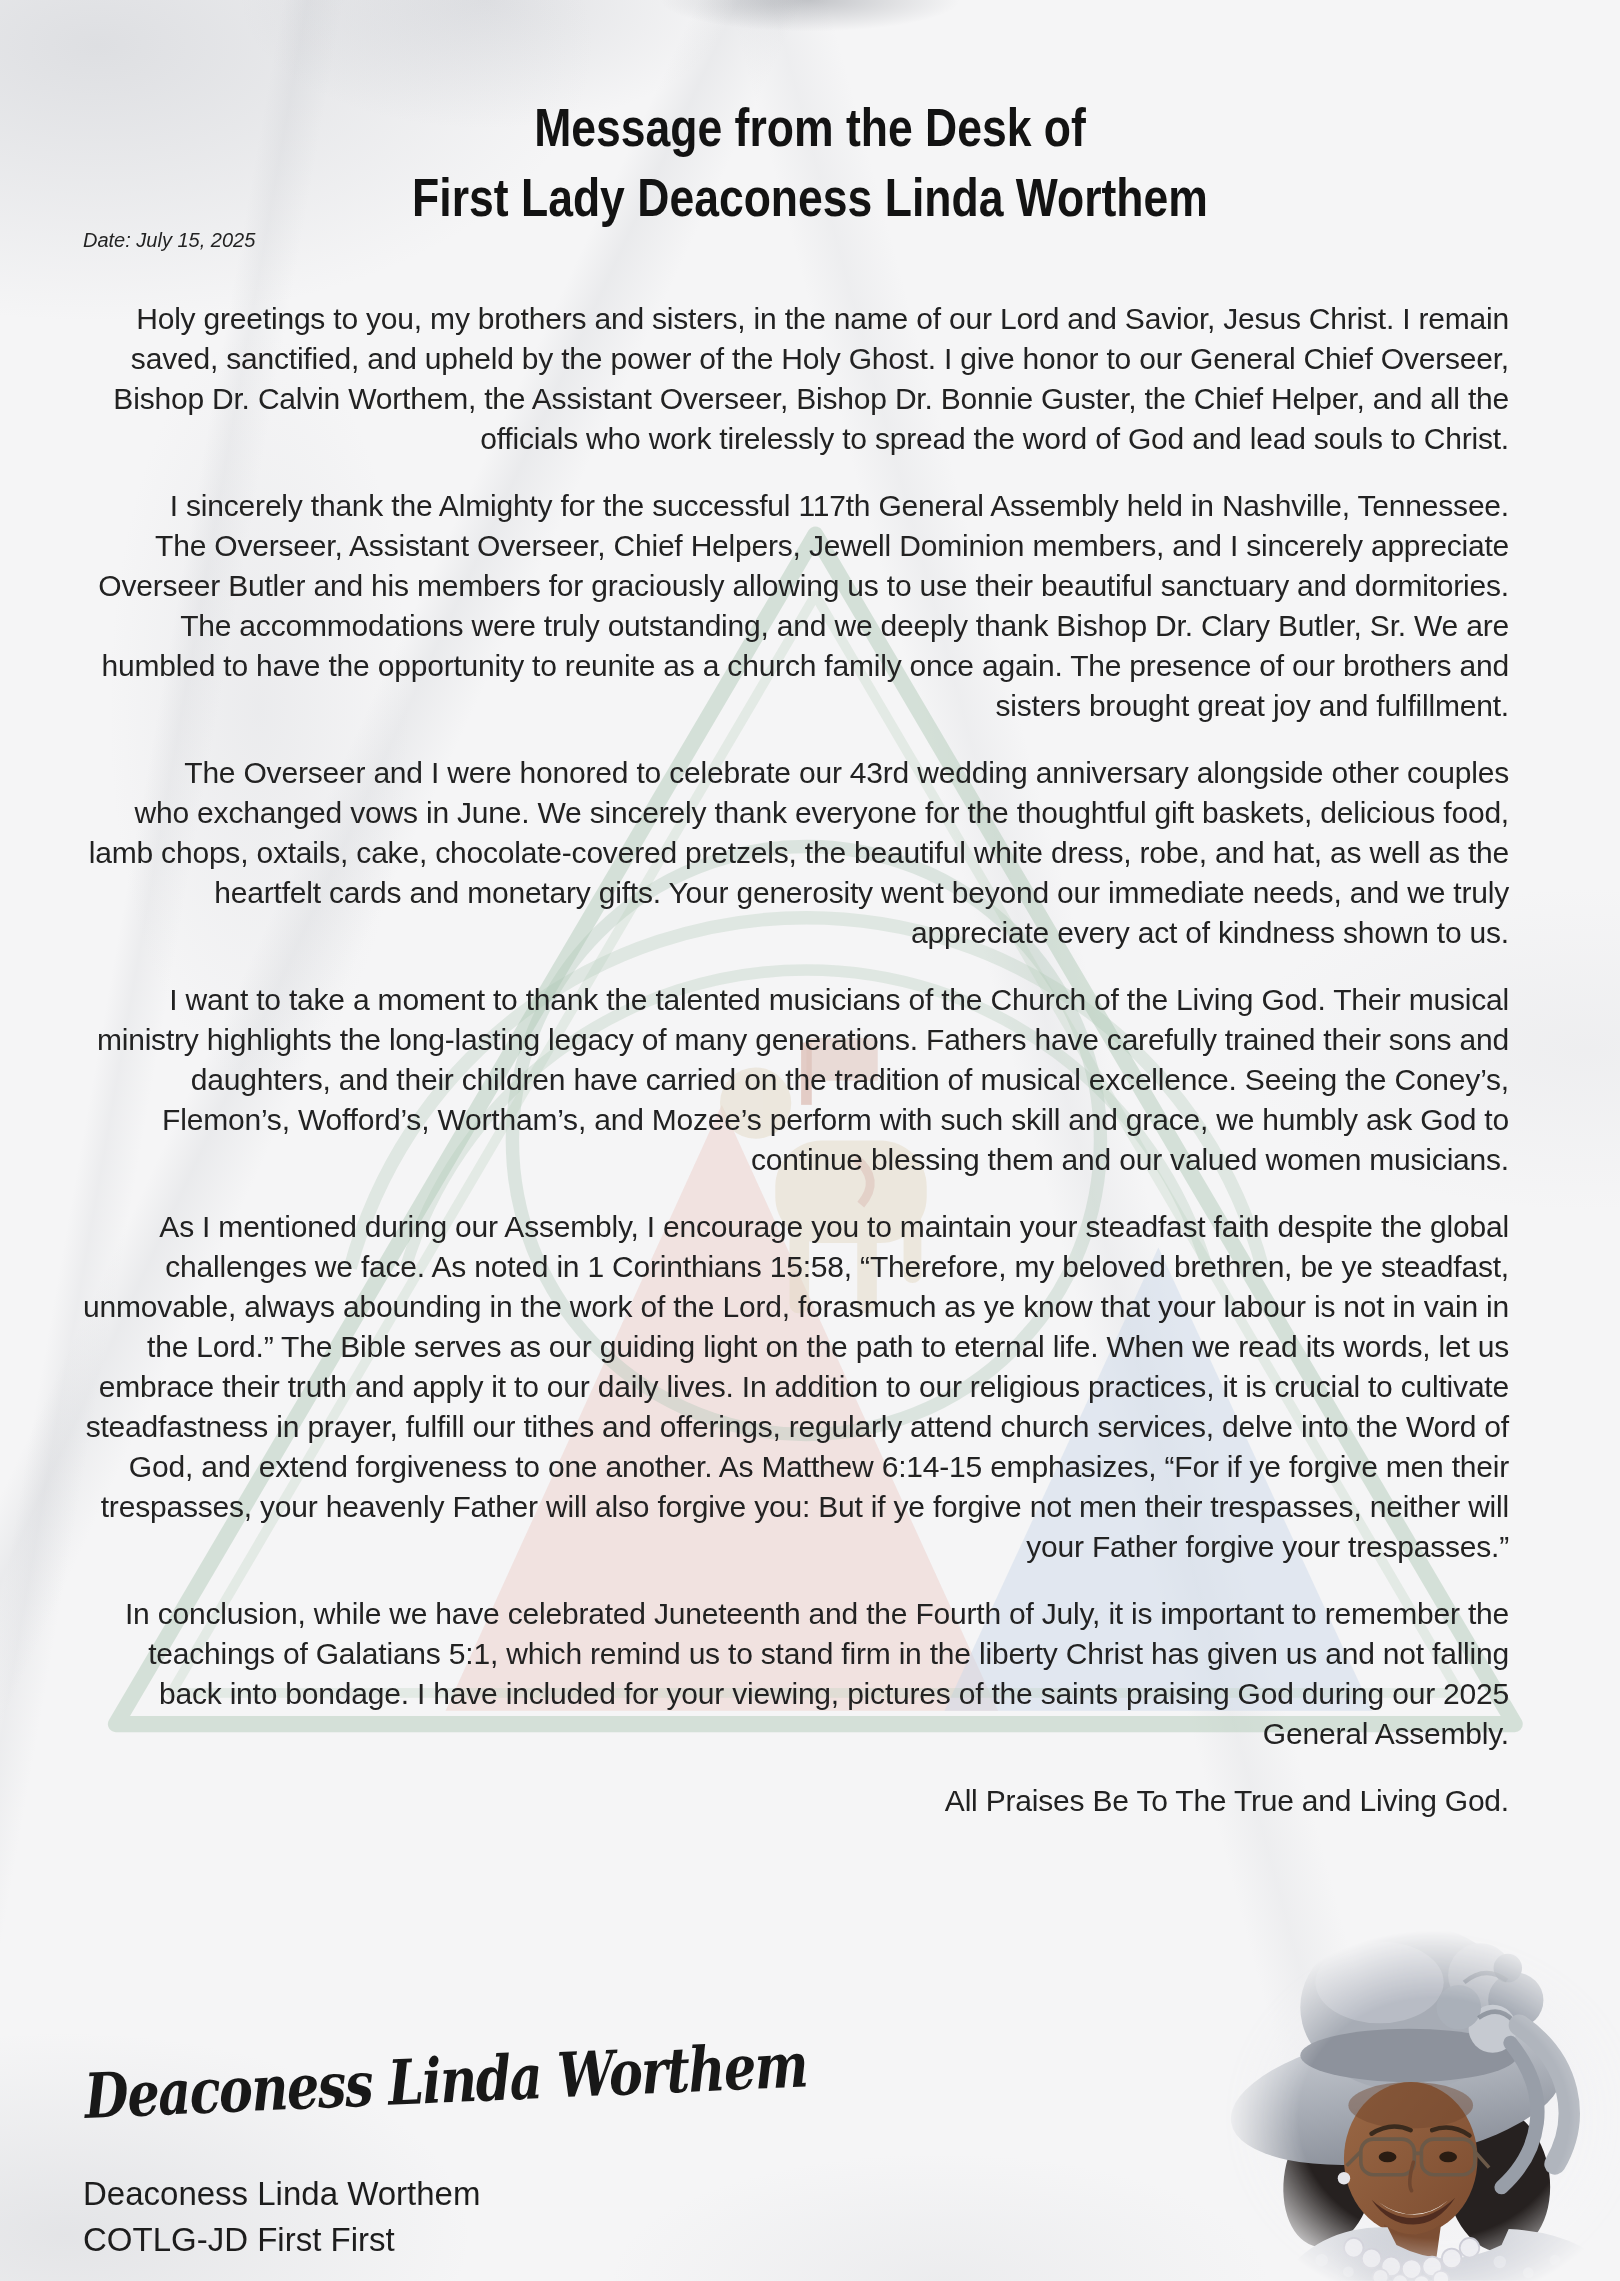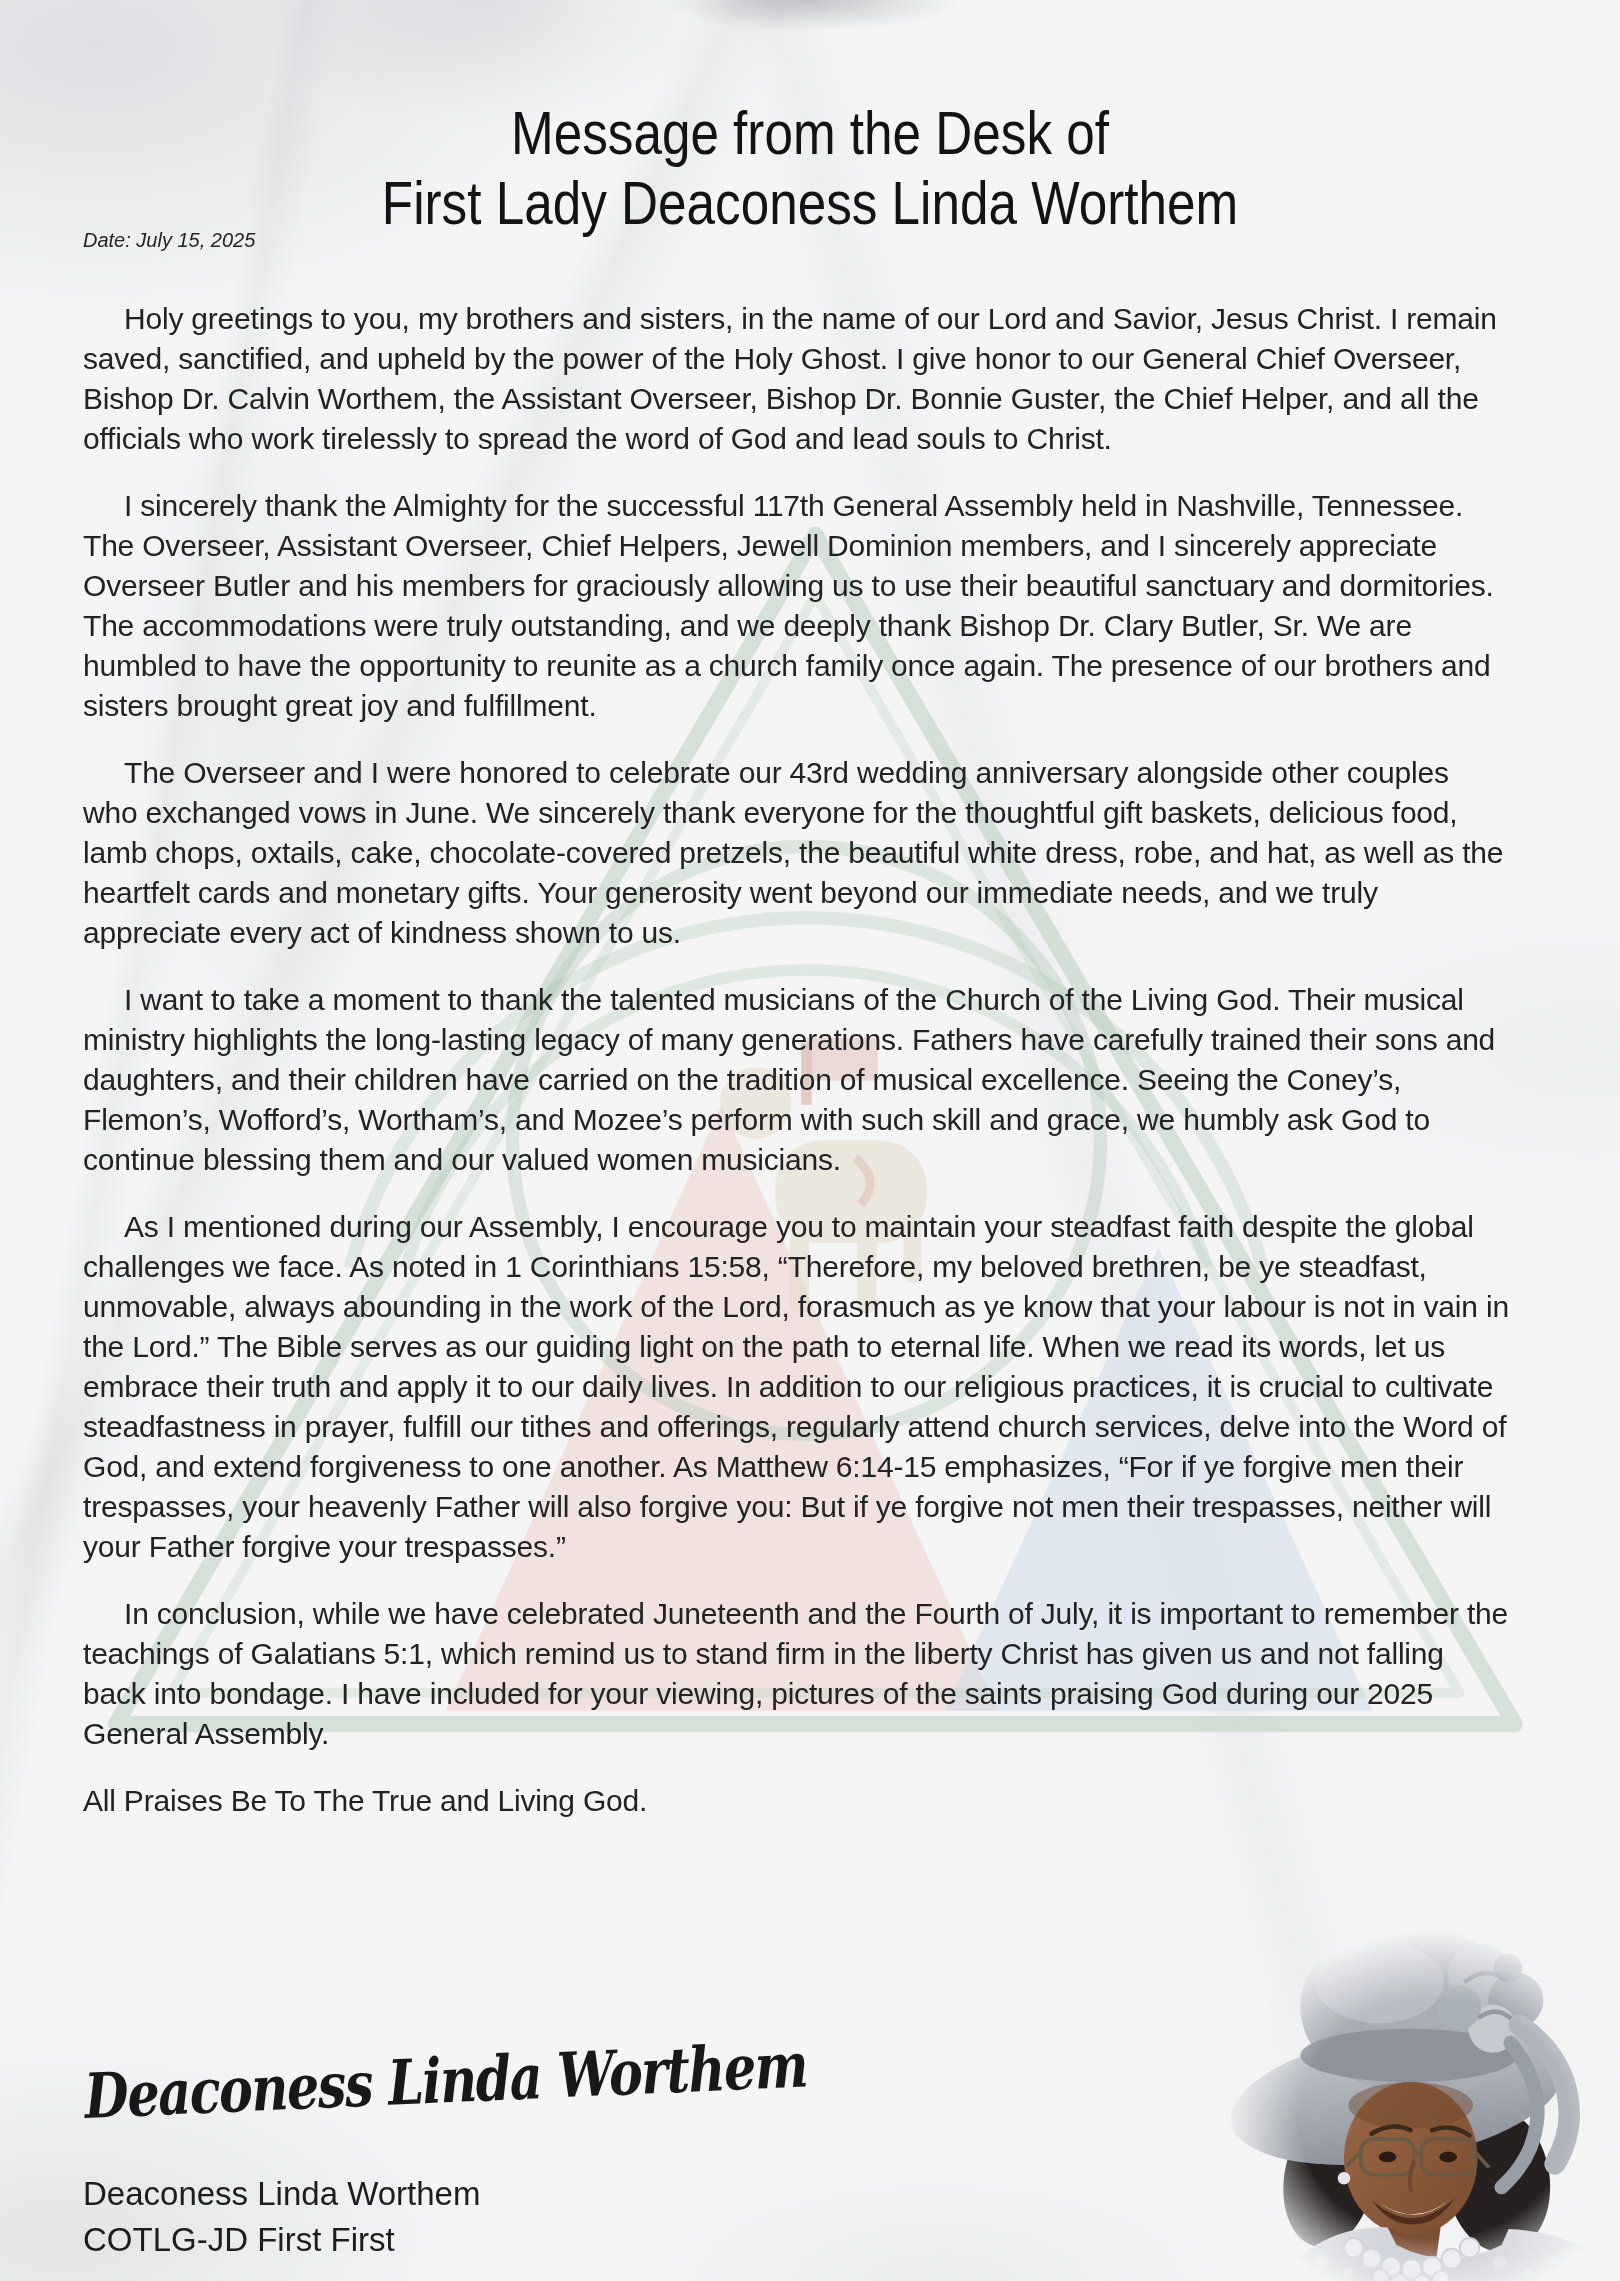--- a/index.html
+++ b/index.html
@@ -31,22 +31,22 @@
     z-index: 0;
   }
 
   .content { position: relative; z-index: 2; }
 
   .title {
     position: absolute;
     top: 57px;
     left: 0; right: 0;
     text-align: center;
-    font-weight: 400;
-    font-size: 61px;
+    font-weight: 700;
+    font-size: 53px;
     line-height: 70px;
     color: #131313;
   }
   .title-line {
     display: block;
     transform: scaleX(0.84);
     transform-origin: 50% 50%;
     white-space: nowrap;
   }
 
@@ -66,20 +66,21 @@
     top: 299px;
     width: 1426px;
   }
   .body-text p {
     margin: 0 0 27px 0;
     font-size: 30px;
     line-height: 40px;
     letter-spacing: -0.2px;
     text-indent: 41px;
     color: #222222;
+    text-align: right;
   }
   .body-text p.closing-line {
     text-indent: 0;
     margin-top: 17px;
   }
 
   .signature-script {
     position: absolute;
     left: 86px;
     top: 2066px;

